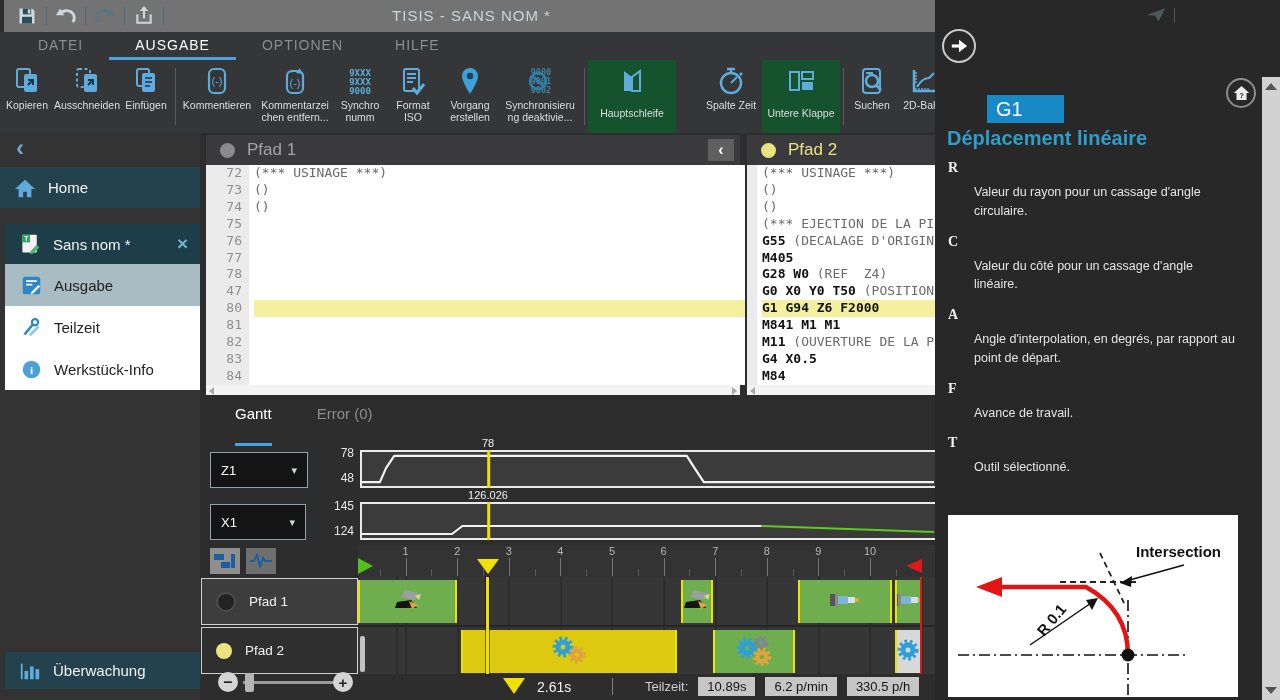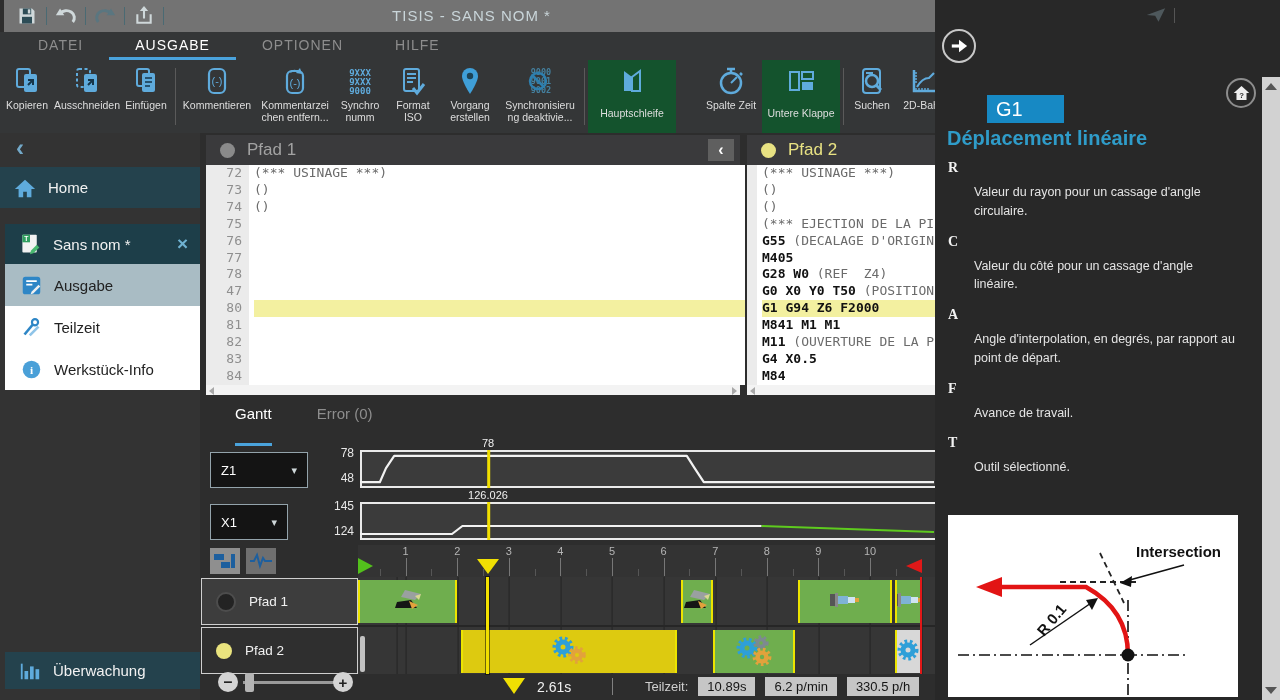--- a/index.html
+++ b/index.html
@@ -437,21 +437,21 @@
 
   <div class="abs" style="left:235px;top:405px;display:flex;gap:45px;">
     <div class="btab active">Gantt</div>
     <div class="btab">Error (0)</div>
   </div>
 
   <div class="abs dropdown" style="left:210px;top:452px;width:98px;height:36px;">
     <span>Z1</span>
       <span class="dd-caret">▾</span>
   </div>
-  <div class="abs dropdown" style="left:210px;top:504px;width:78px;height:36px;">
+  <div class="abs dropdown" style="left:210px;top:504px;width:96px;height:36px;">
     <span>X1</span>
       <span class="dd-caret">▾</span>
   </div>
 
   <div class="abs ylab" style="left:326px;top:446px;">78</div>
   <div class="abs ylab" style="left:326px;top:471px;">48</div>
   <div class="abs ylab" style="left:326px;top:499px;">145</div>
   <div class="abs ylab" style="left:326px;top:524px;">124</div>
 
   <div class="abs curlab" style="left:488px;top:437px;">78</div>

